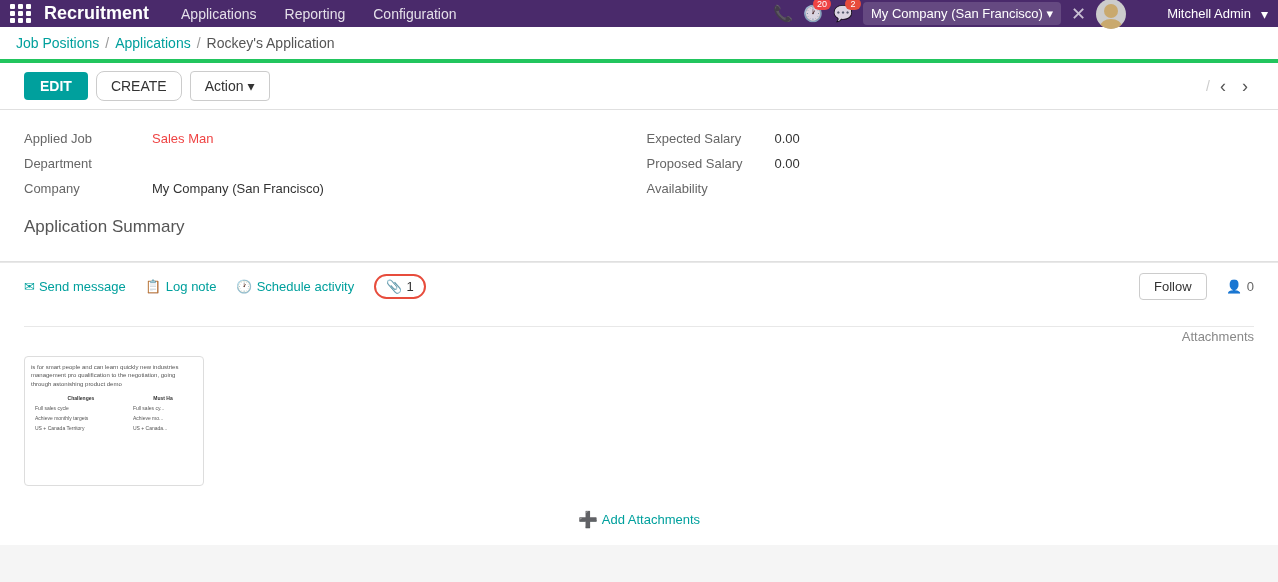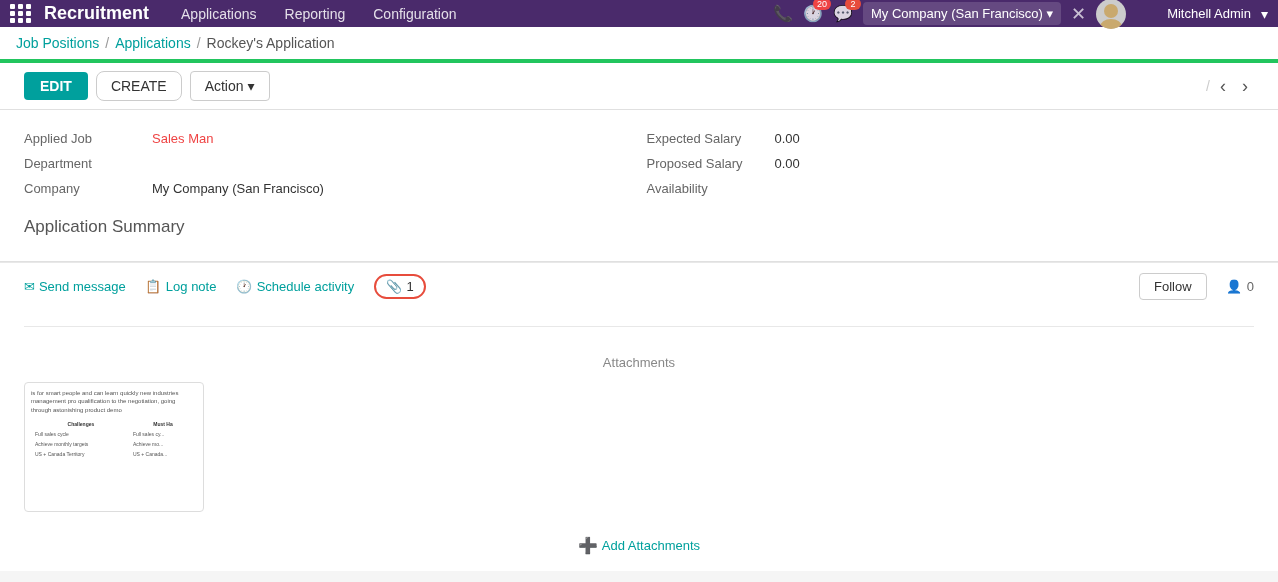--- a/index.html
+++ b/index.html
@@ -130,22 +130,22 @@
     }
     .follower-count {
       display: flex; align-items: center; gap: 4px; color: #666; font-size: 13px;
     }
 
     
     .attachments-section {
       background: white; padding: 16px 24px;
     }
     .attachments-title {
-      text-align: center; color: #888; font-size: 13px; margin-bottom: 12px;
-      border-top: 1px solid #e8e8e8; padding-top: 28px;
+      text-align: right; color: #888; font-size: 13px; margin-bottom: 12px;
+      border-top: 1px solid #e8e8e8; padding-top: 2px;
     }
     .attachment-thumb {
       width: 180px; height: 130px; border: 1px solid #ddd;
       border-radius: 4px; background: white; overflow: hidden;
       display: flex; flex-direction: column; padding: 6px;
     }
     .thumb-text { font-size: 6px; color: #555; line-height: 1.4; margin-bottom: 4px; }
     .thumb-table { width: 100%; }
     .thumb-table td { font-size: 5px; color: #555; padding: 1px 2px; }
     .thumb-table th { font-size: 5px; color: #333; font-weight: bold; padding: 1px 2px; }

